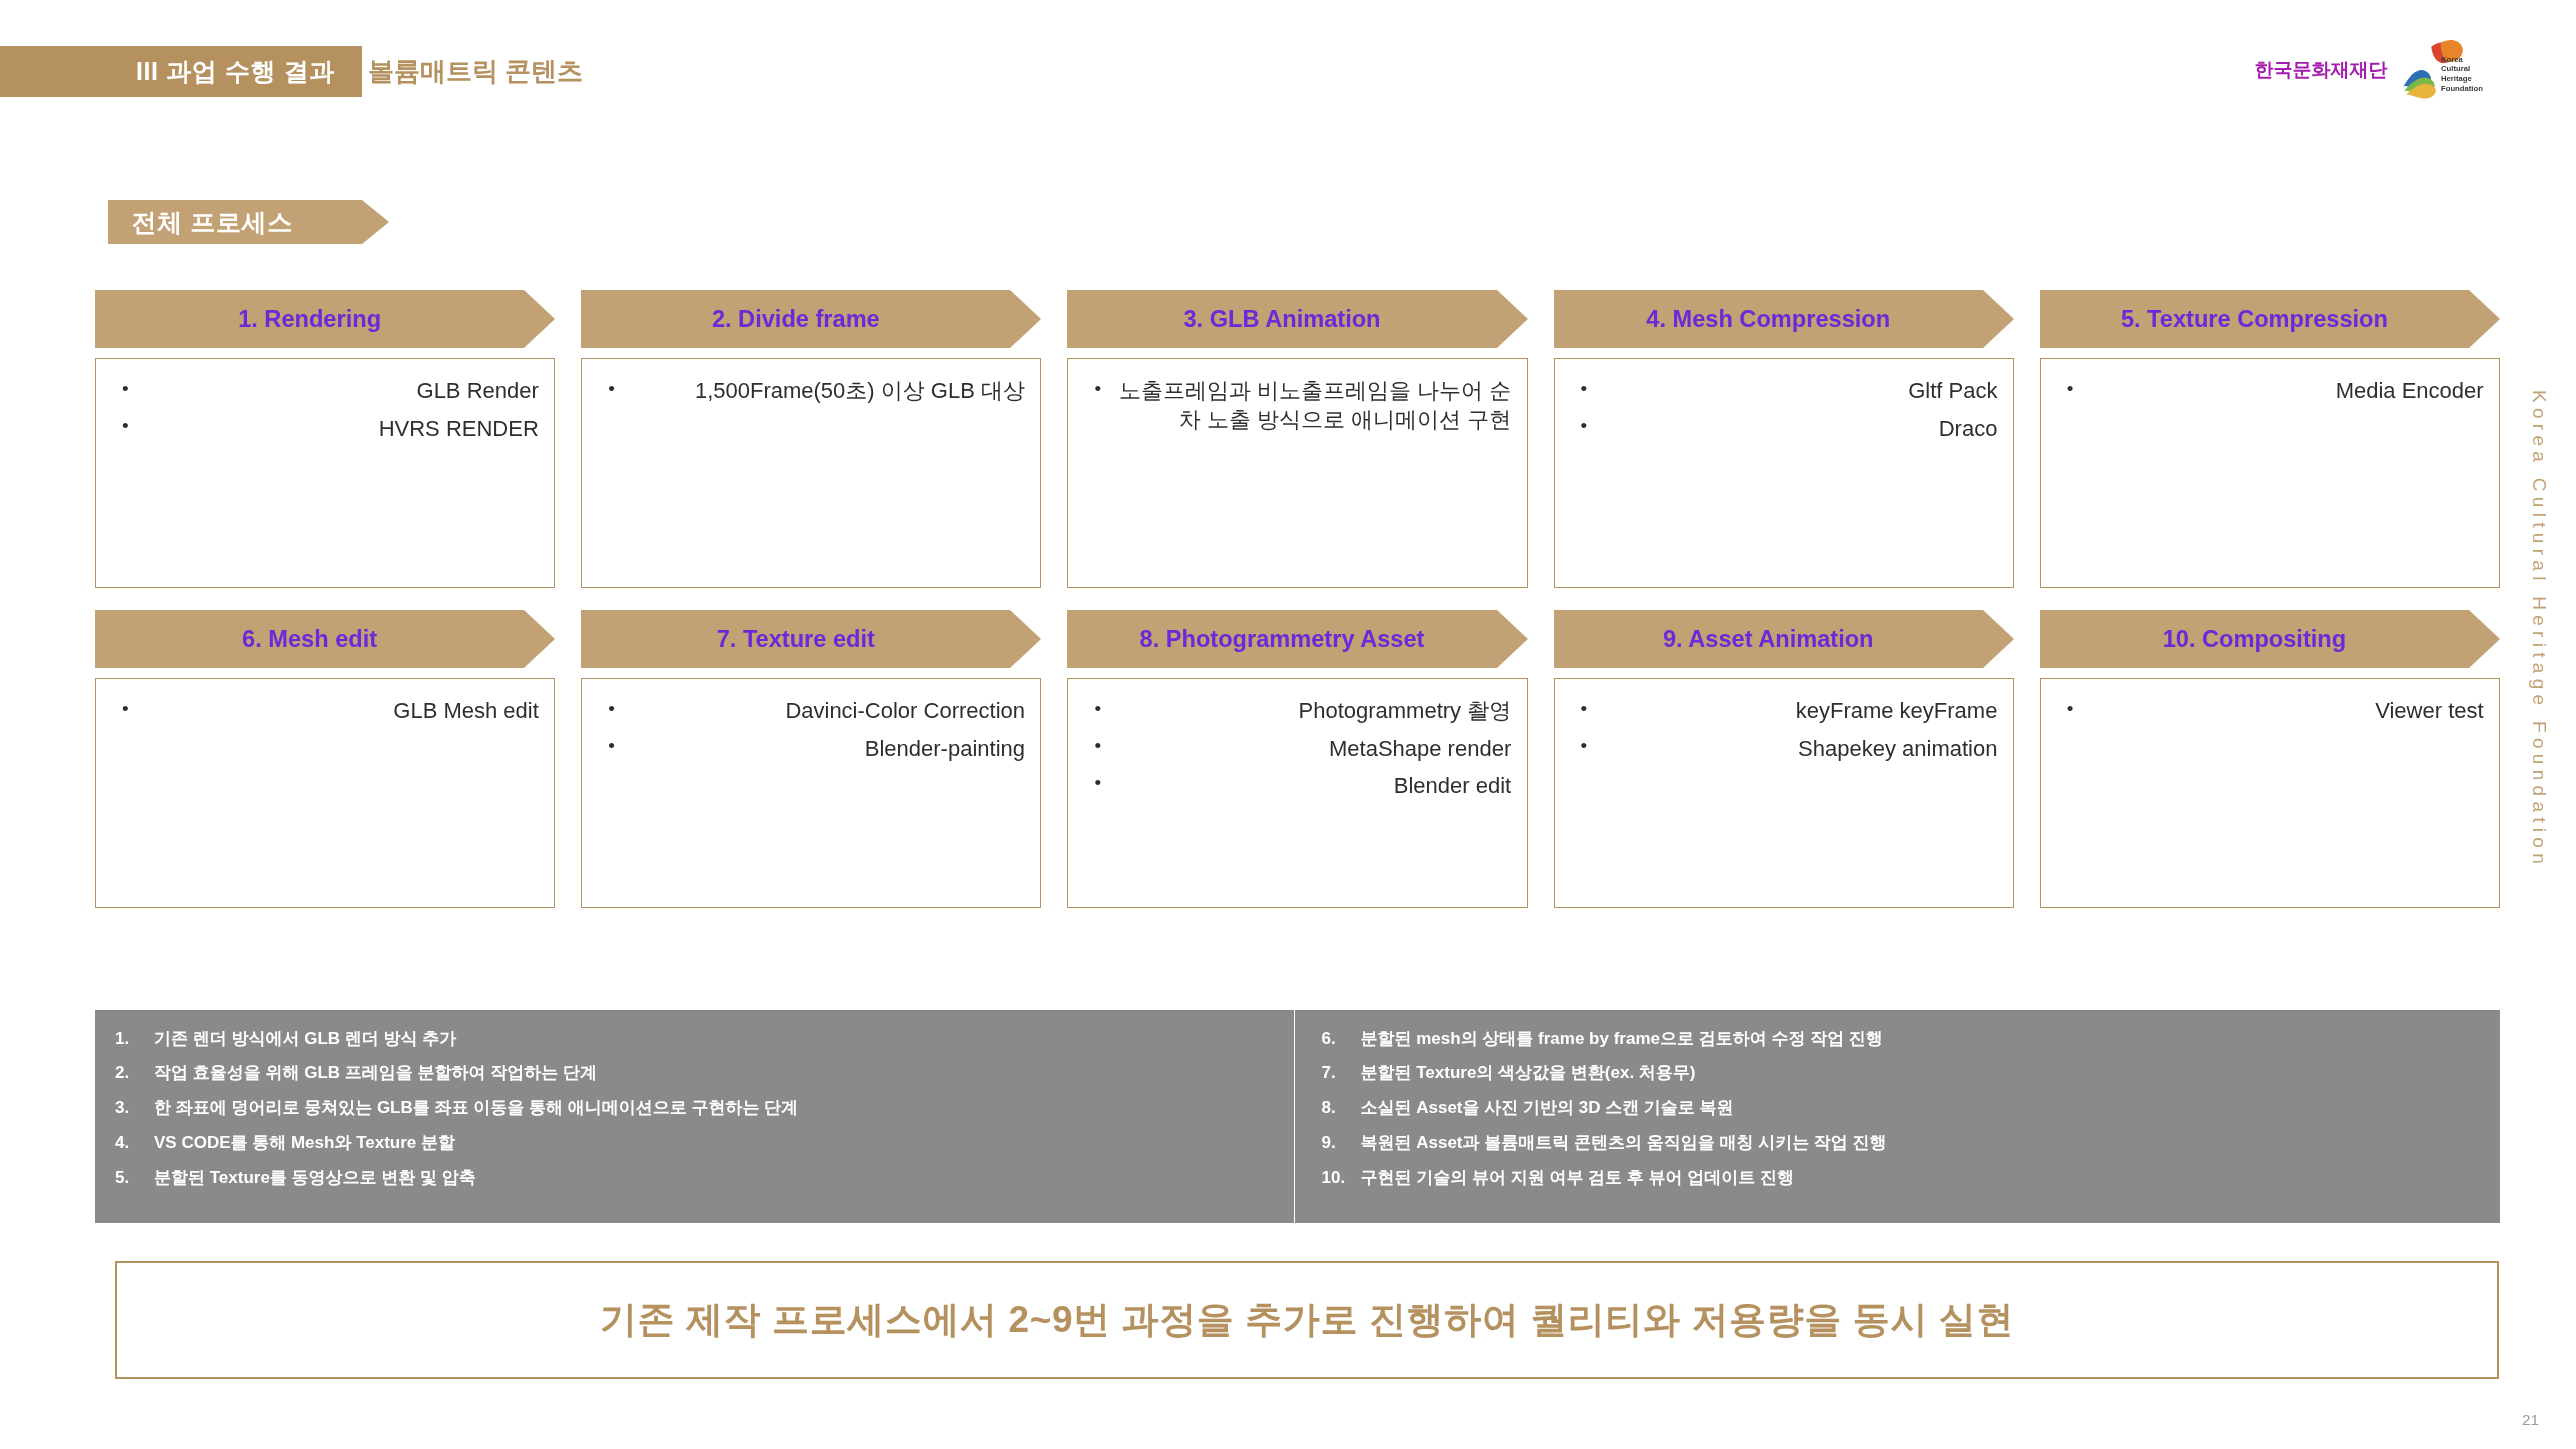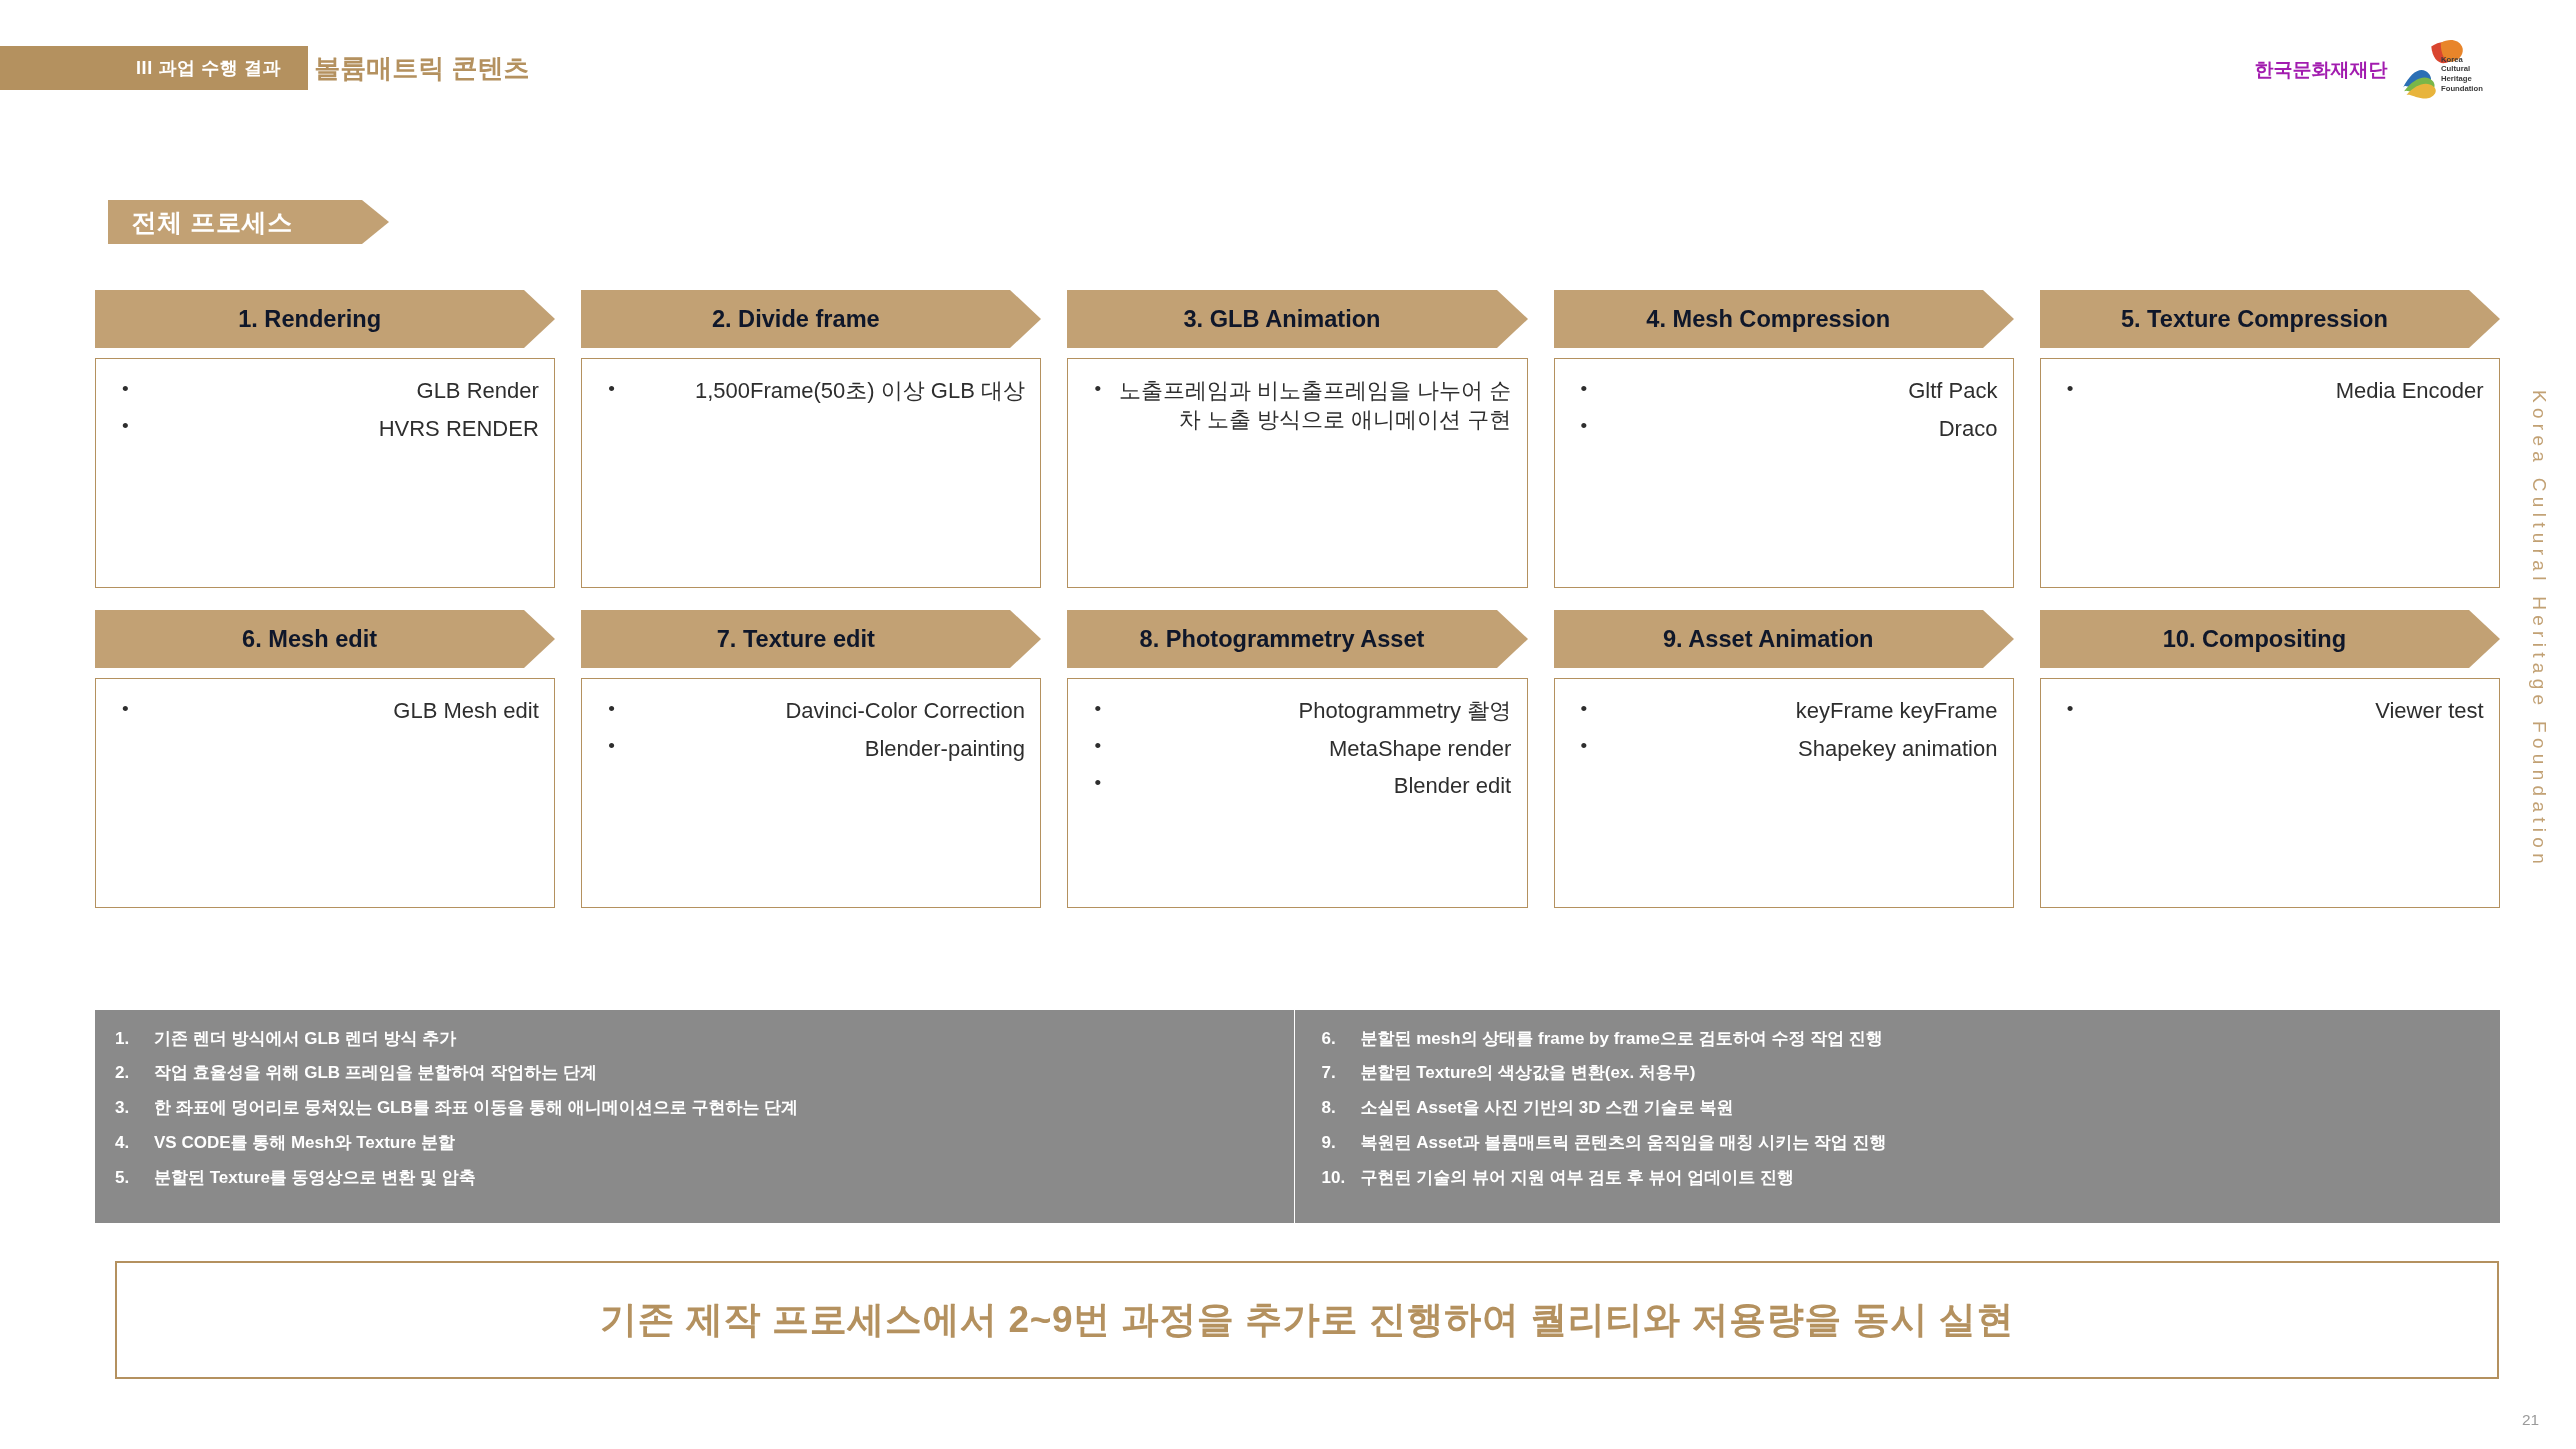--- a/index.html
+++ b/index.html
@@ -18,21 +18,21 @@
   
   .header {
     position: absolute;
     left: 0; top: 46px;
     display: flex;
     align-items: stretch;
   }
   .header-tag {
     background: #b4915f;
     color: #ffffff;
-    font-size: 18px;
+    font-size: 25px;
     font-weight: bold;
     letter-spacing: 0.6px;
     padding: 13px 27px 13px 136px;
     white-space: nowrap;
     line-height: 1;
     display: flex;
     align-items: center;
   }
   .header-title {
     color: #b4915f;
@@ -143,21 +143,21 @@
     border-top: 29px solid transparent;
     border-bottom: 29px solid transparent;
     border-left: 31px solid #c2a174;
   }
   .chev .chev-text {
     position: absolute;
     left: 0; right: 31px; top: 0; bottom: 0;
     display: flex;
     align-items: center;
     justify-content: center;
-    color: #0f172a;
+    color: #6d28d9;
     font-size: 23.6px;
     font-weight: bold;
     white-space: nowrap;
   }
 
   .card {
     flex: 1 1 0;
     min-width: 0;
     border: 1.8px solid #b4915f;
     height: 230px;

